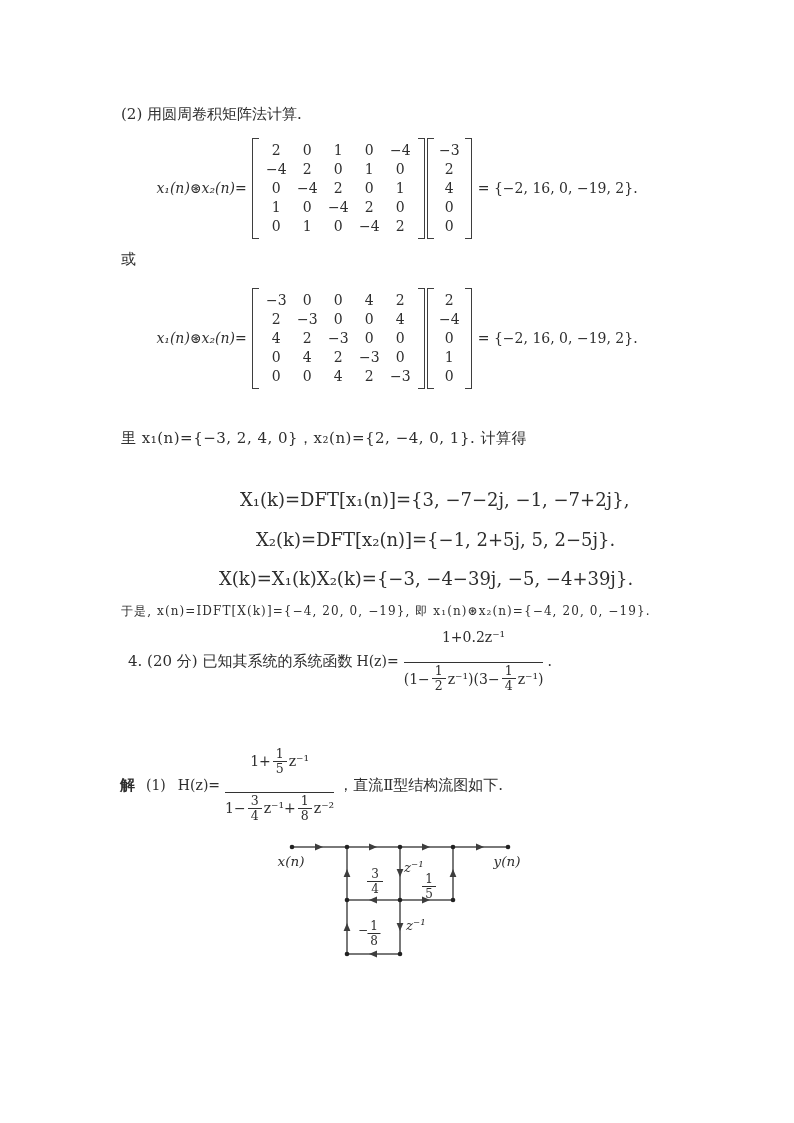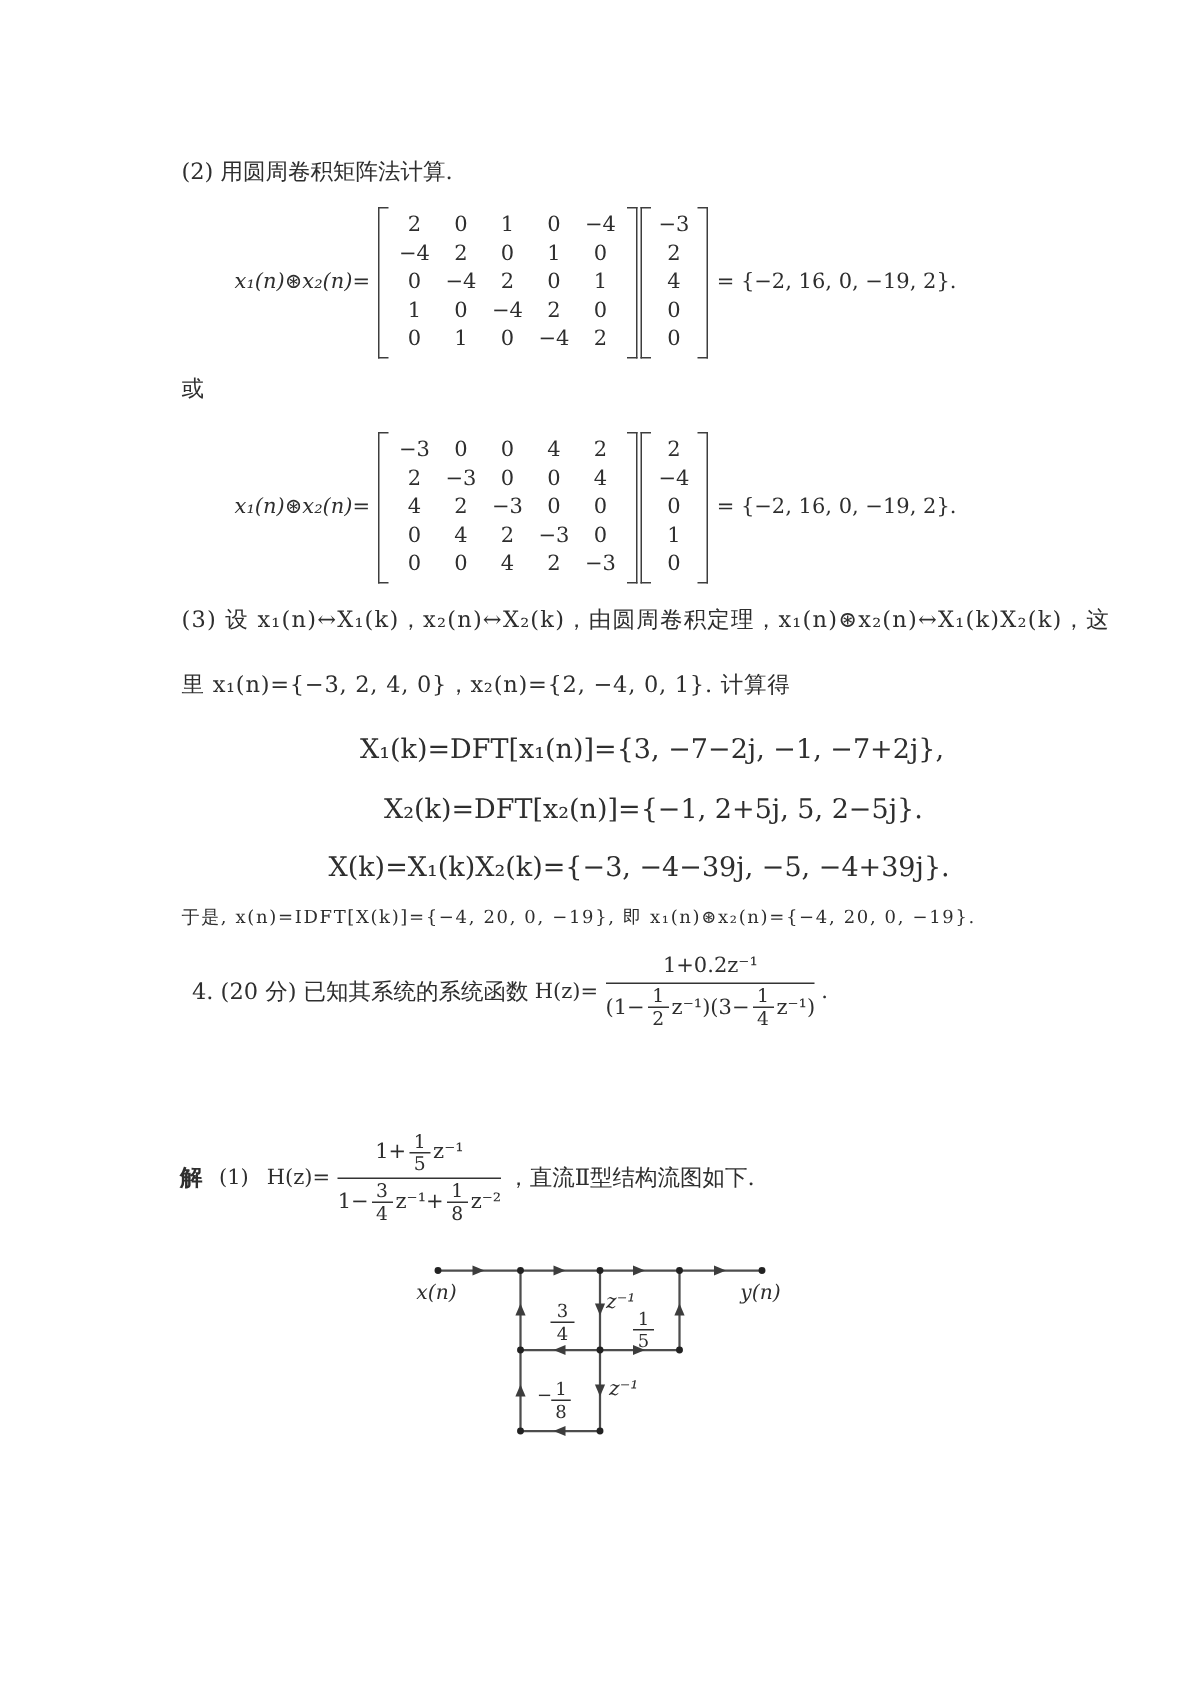--- a/index.html
+++ b/index.html
@@ -17,32 +17,32 @@
   .br.l{border:1.6px solid #3e3e3e;border-right:0;}
   .br.r{border:1.6px solid #3e3e3e;border-left:0;}
   .matrix,.vector{display:flex;flex-direction:column;justify-content:center;padding:3px 2px;}
   .m-row{display:flex;}
   .matrix .m-cell{width:31px;text-align:center;height:19px;line-height:19px;font-size:14px;}
   .vector .m-cell{width:27px;text-align:center;height:19px;line-height:19px;font-size:14px;}
   .lhs{font-style:italic;margin-right:4px;}
   .rhs{margin-left:5px;}
   
   .bfrac{display:inline-flex;flex-direction:column;align-items:center;margin:0 4px;line-height:1.15;}
-  .bfrac>.num{display:inline-flex;align-items:center;justify-content:center;padding:0 6px 2px;}
+  .bfrac>.num{display:inline-flex;align-items:center;justify-content:center;padding:0 6px 16px;}
   .bfrac>.den{display:inline-flex;align-items:center;justify-content:center;border-top:1.4px solid #333;padding-top:2px;}
   .sfrac{display:inline-flex;flex-direction:column;align-items:center;line-height:1;margin:0 2px;}
   .sfrac .n{padding:0 3px 1px;border-bottom:1.2px solid #333;font-size:12.5px;text-align:center;}
   .sfrac .d{padding-top:1px;font-size:12.5px;text-align:center;}
   
   #h2{left:121px;top:105px;}
   #eq1{top:136px;height:104px;}
   #or{left:121px;top:250px;}
   #eq2{top:286px;height:104px;}
   #l3a{left:121px;top:404px;letter-spacing:0.8px;}
-  #l3b{left:121px;top:447px;letter-spacing:0.5px;}
+  #l3b{left:121px;top:429px;letter-spacing:0.5px;}
   #f1{left:240px;top:489px;}
   #f2{left:256px;top:529px;text-align:right;}
   #f3{left:219px;top:568px;}
   #f4{left:121px;top:603px;letter-spacing:1.1px;font-size:12px;}
   #p4{left:128px;top:634px;position:absolute;height:54px;}
   #it1{left:128px;top:698px;}
   #it2{left:128px;top:720px;}
   #sol{left:120px;top:754px;position:absolute;height:62px;}
   #diag{position:absolute;left:260px;top:832px;}
   #sol .sol-label{font-weight:bold;font-size:15px;}
@@ -188,21 +188,20 @@
           </div>
           <div class="m-row">
             <span class="m-cell">0</span>
           </div>
         </span>
       <span class="br r"></span>
     </span>
     <span class="rhs">= {−2, 16, 0, −19, 2}.</span>
   </div>
 
-  <div id="l3a" class="abs cn">(3) 设 x₁(n)↔X₁(k)，x₂(n)↔X₂(k)，由圆周卷积定理，x₁(n)⊛x₂(n)↔X₁(k)X₂(k)，这</div>
   <div id="l3b" class="abs cn">里 x₁(n)={−3, 2, 4, 0}，x₂(n)={2, −4, 0, 1}. 计算得</div>
 
   <div id="f1" class="abs fline">X₁(k)=DFT[x₁(n)]={3, −7−2j, −1, −7+2j},</div>
   <div id="f2" class="abs fline">X₂(k)=DFT[x₂(n)]={−1, 2+5j, 5, 2−5j}.</div>
   <div id="f3" class="abs fline">X(k)=X₁(k)X₂(k)={−3, −4−39j, −5, −4+39j}.</div>
   <div id="f4" class="abs">于是, x(n)=IDFT[X(k)]={−4, 20, 0, −19}, 即 x₁(n)⊛x₂(n)={−4, 20, 0, −19}.</div>
 
   <div id="p4" class="inline-row">
     <span class="cn">4. (20 分) 已知其系统的系统函数</span>
     <span class="hz">H(z)=</span>

